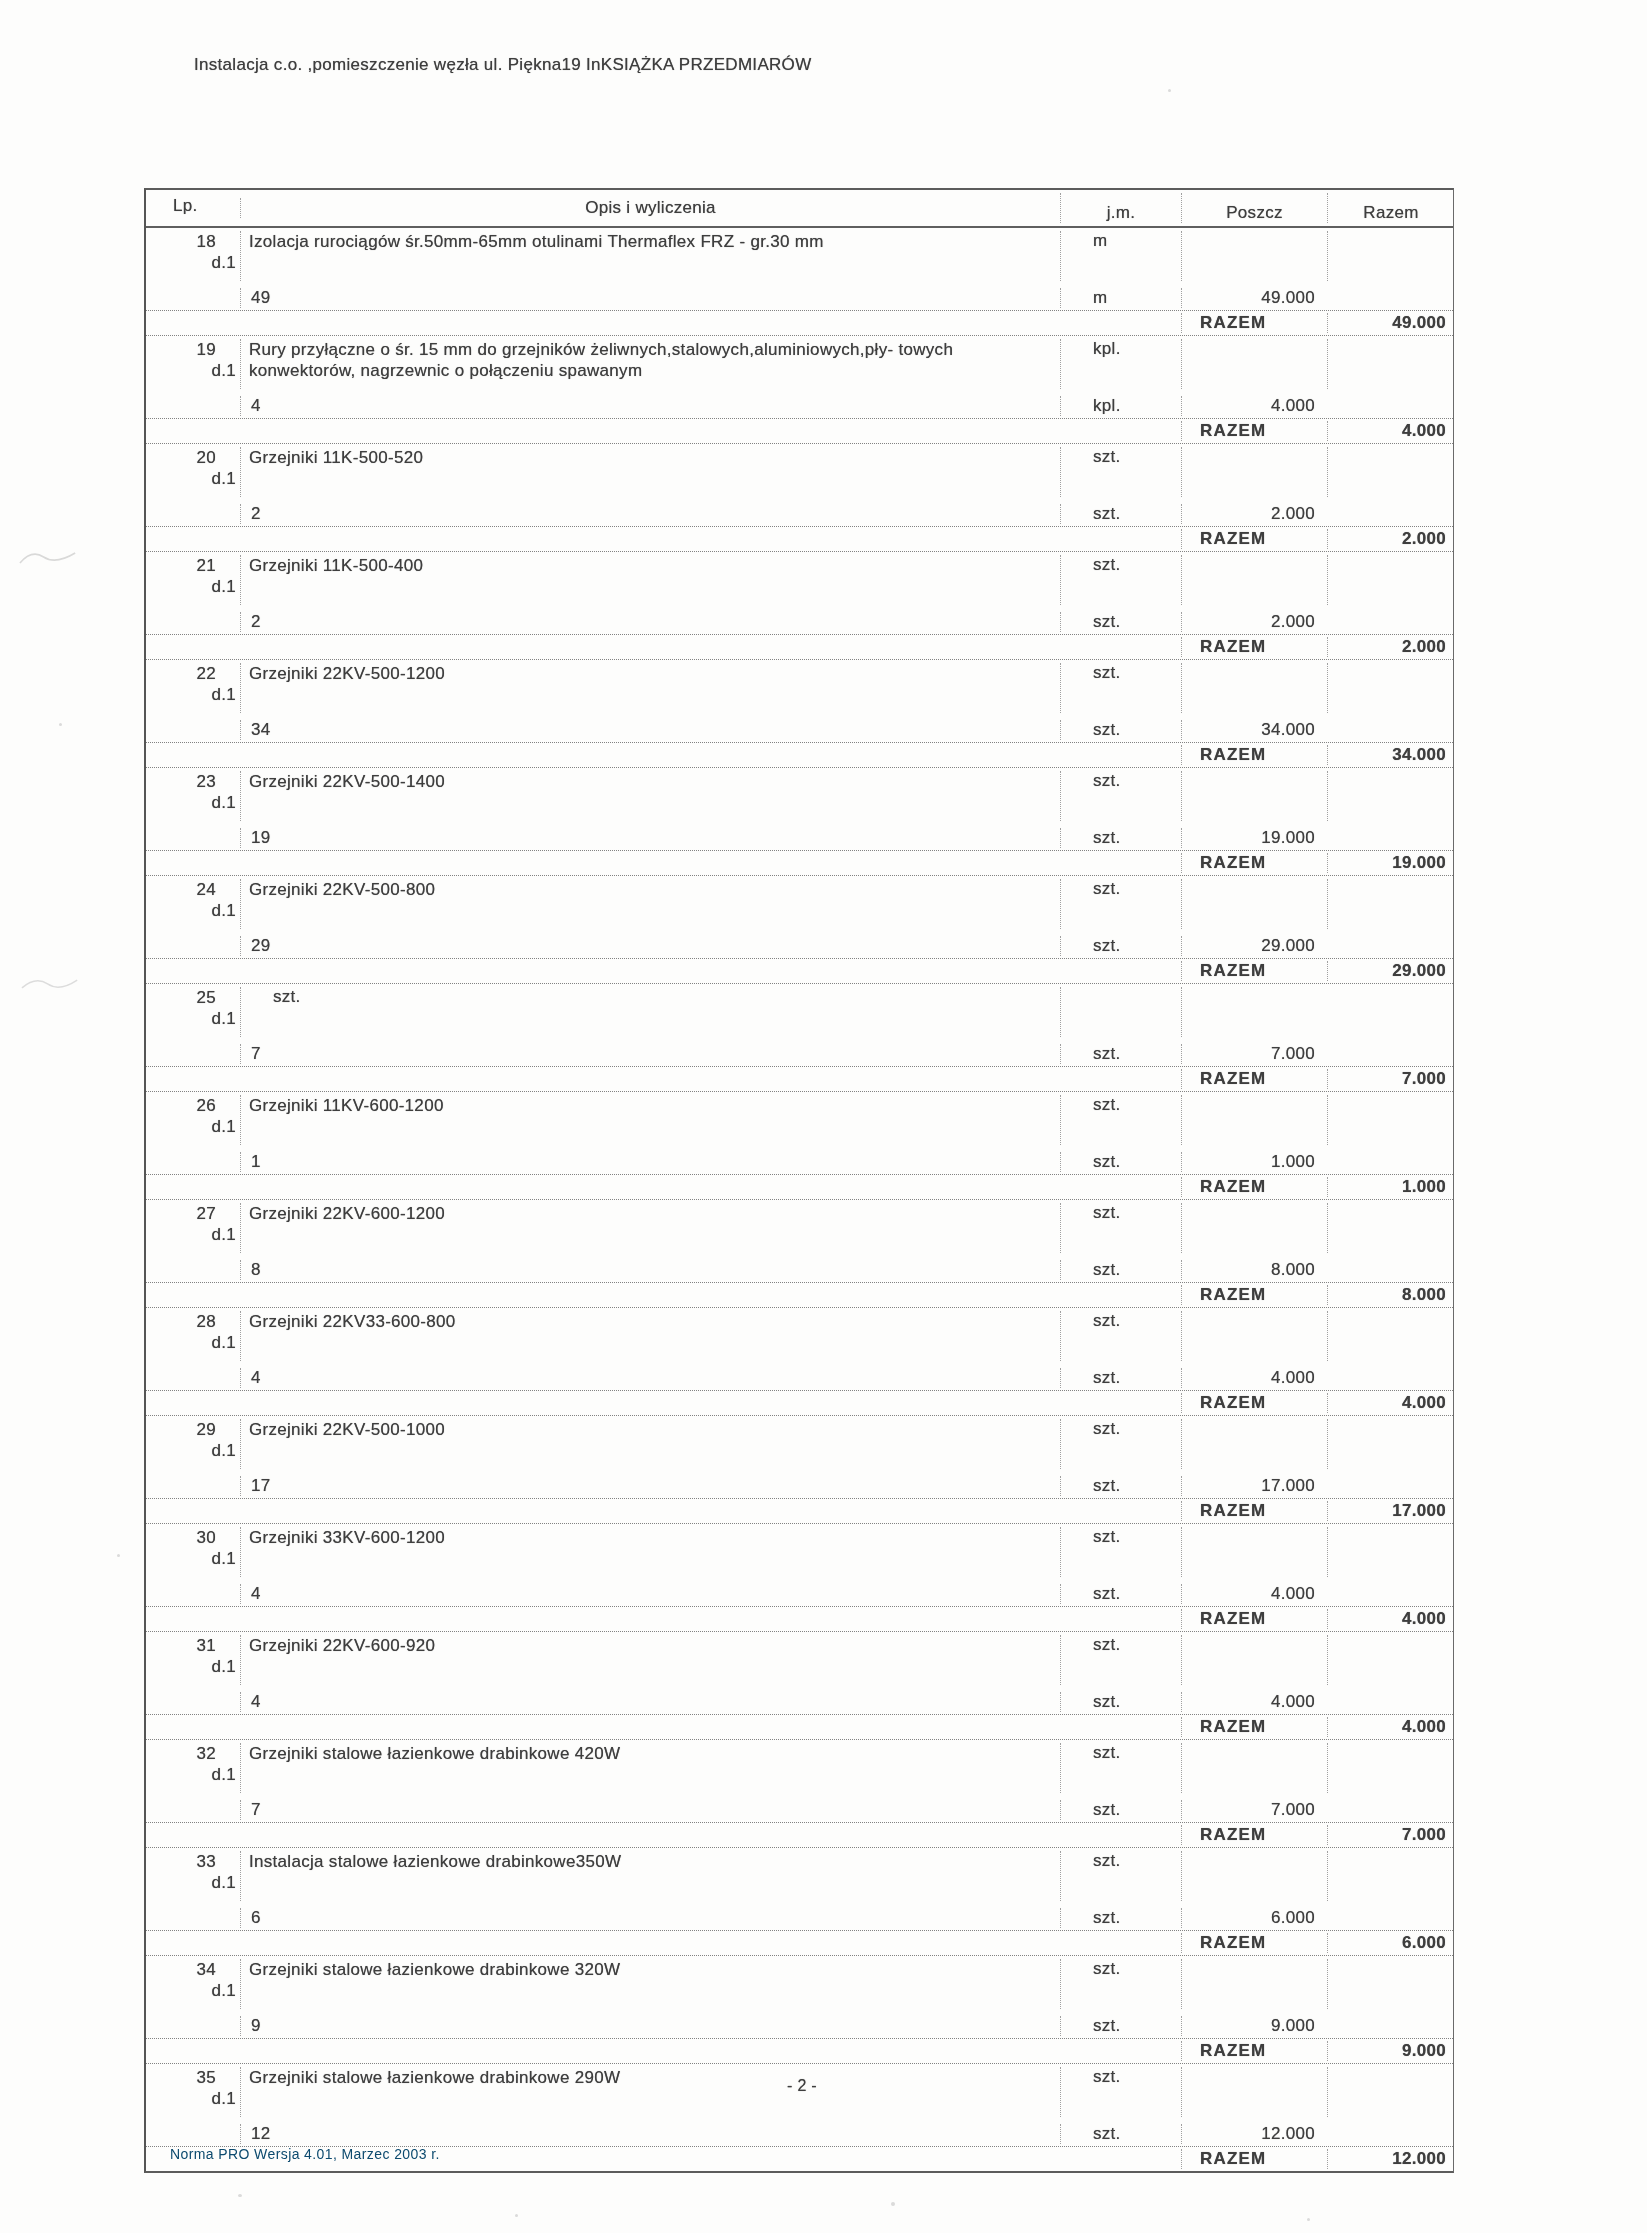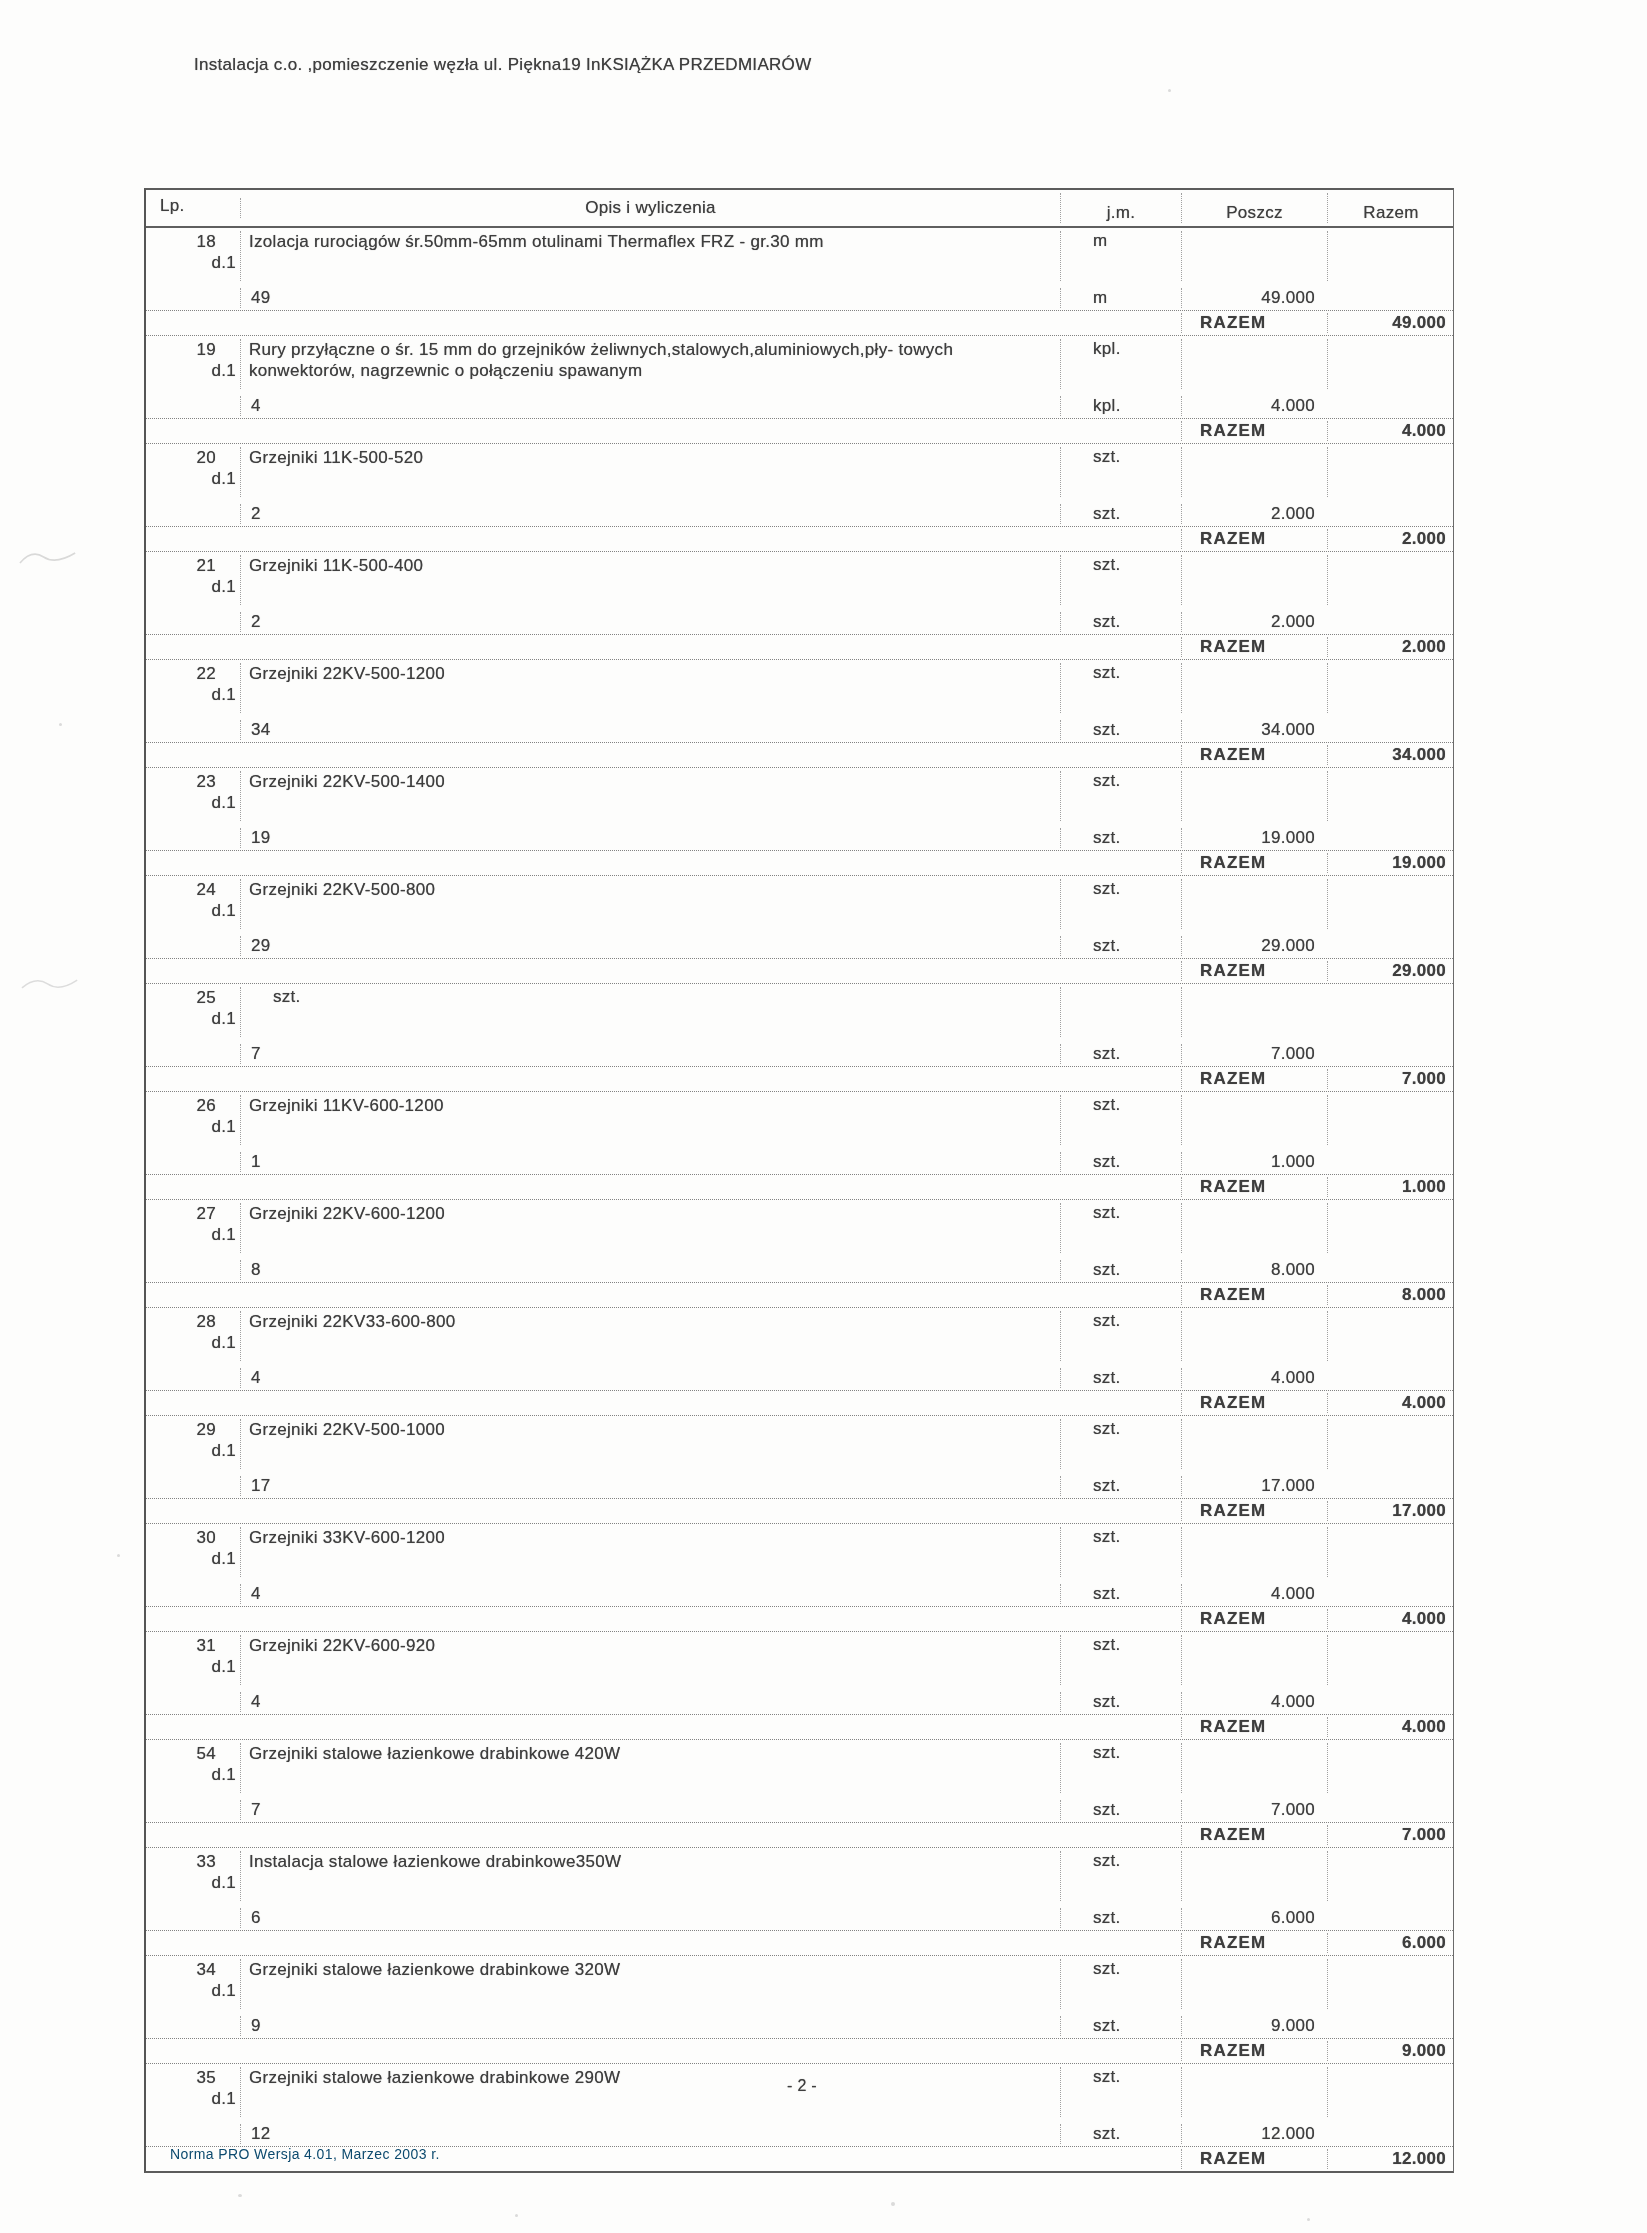--- a/index.html
+++ b/index.html
@@ -33,21 +33,21 @@
   .r, .thead {
     display:grid;
     grid-template-columns:94px 820px 121px 146px 127px;
   }
   .thead {
     height:36px;
     border-bottom:2px solid #5f5f5f;
     align-items:center;
   }
   .th { font-size:17px; }
-  .th.c1 { padding-left:14px; align-self:start; padding-top:6px; }
+  .th.c1 { padding-left:27px; align-self:start; padding-top:6px; }
   .th.center { text-align:center; }
   .th.low { padding-top:10px; }
 
   .cell.c2, .cell.c3, .cell.c4, .cell.c5,
   .th.c2, .th.c3, .th.c4, .th.c5 {
     border-left:1px dotted #a0a0a0;
   }
 
   .r-desc { min-height:50px; padding-top:3px; }
   .r-qty  { height:27px; align-items:end; padding-bottom:2px; border-bottom:1px dotted #828282; }
@@ -490,21 +490,21 @@
       <div class="cell c2"></div>
       <div class="cell c3"></div>
       <div class="cell c4 t razem-label">RAZEM</div>
       <div class="cell c5 t razem-val">4.000</div>
     </div>
   </div>
 
   <div class="block">
     <div class="r r-desc">
       <div class="cell c1">
-        <div class="lp t">54</div>
+        <div class="lp t">32</div>
         <div class="d1 t">d.1</div>
       </div>
       <div class="cell c2">
         <div class="desc t">Grzejniki stalowe łazienkowe drabinkowe 420W</div>
       </div>
       <div class="cell c3 t unit">szt.</div>
       <div class="cell c4"></div>
       <div class="cell c5"></div>
     </div>
     <div class="r r-qty">

